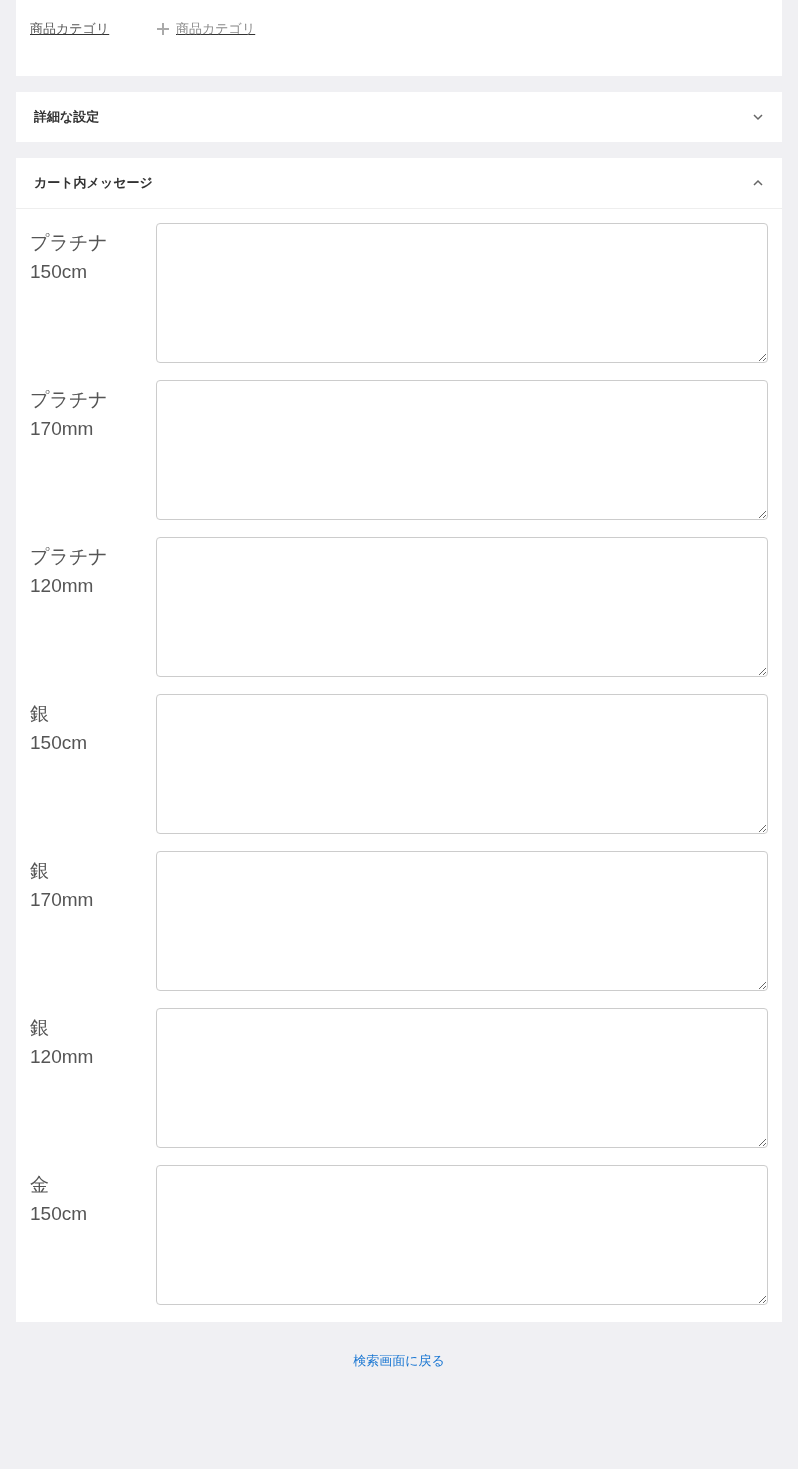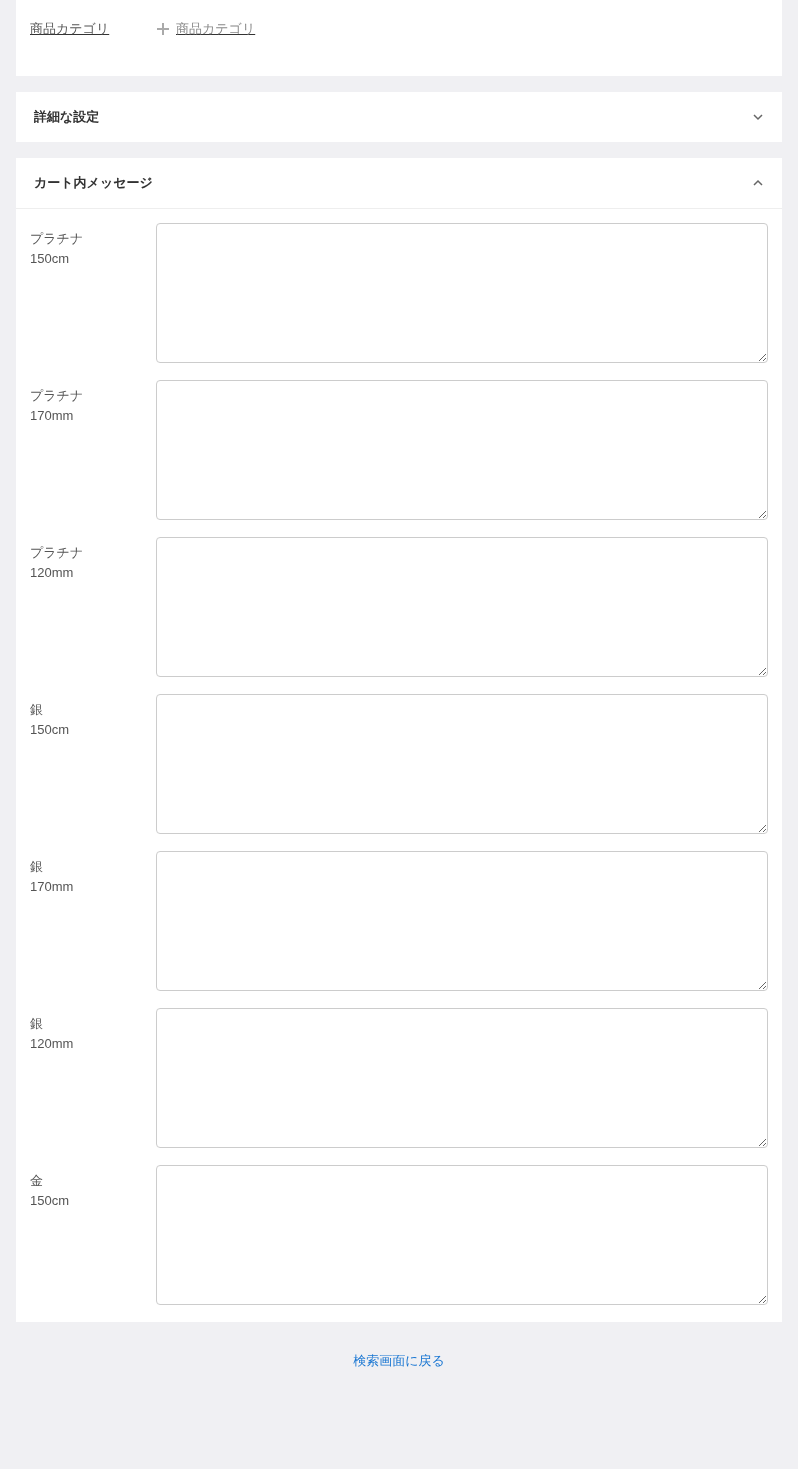--- a/index.html
+++ b/index.html
@@ -78,21 +78,21 @@
 .form-row {
   display: flex;
   align-items: flex-start;
   margin-bottom: 14px;
 }
 .form-row:last-child { margin-bottom: 0; }
 .form-label {
   width: 126px;
   padding-top: 6px;
   color: #555;
-  font-size: 13px;
+  font-size: 19px;
   line-height: 1.5;
 }
 .form-field {
   flex: 1;
 }
 textarea {
   width: 100%;
   height: 140px;
   border: 1px solid #ccc;
   border-radius: 4px;

